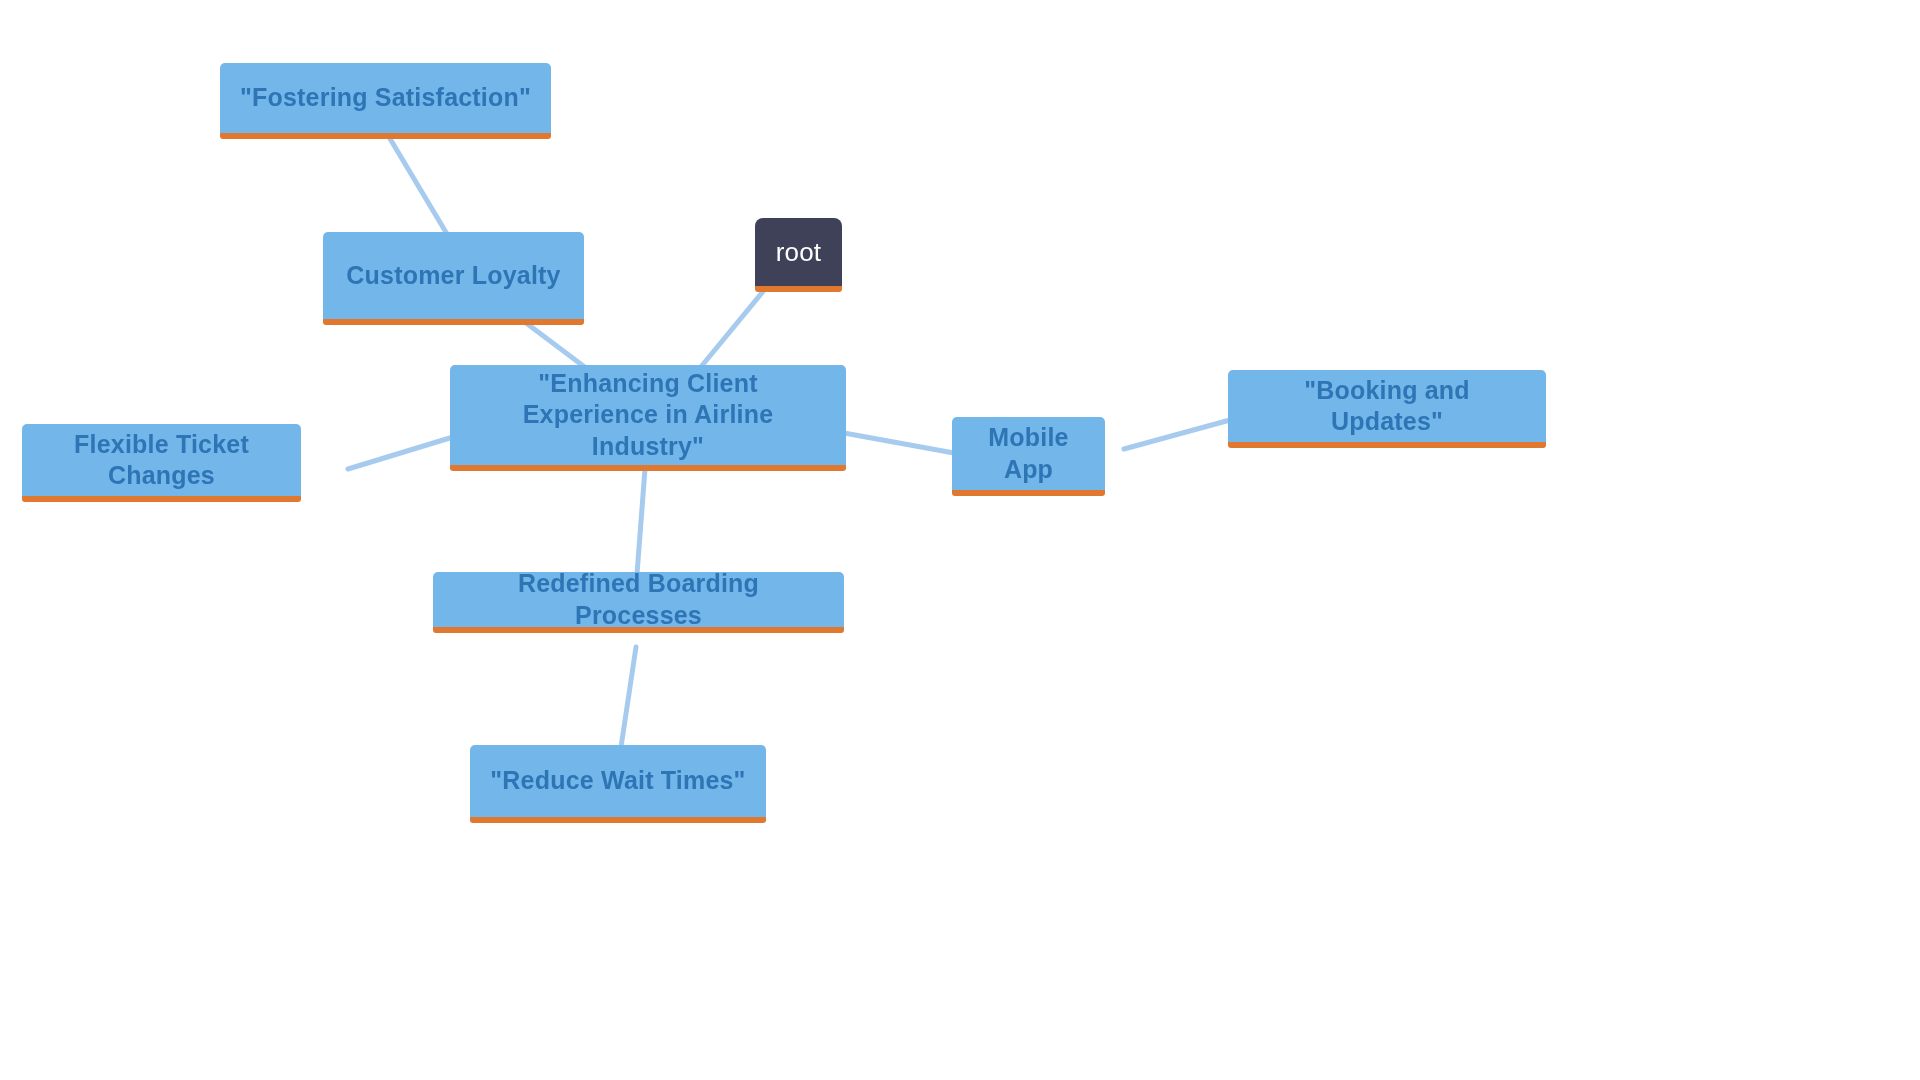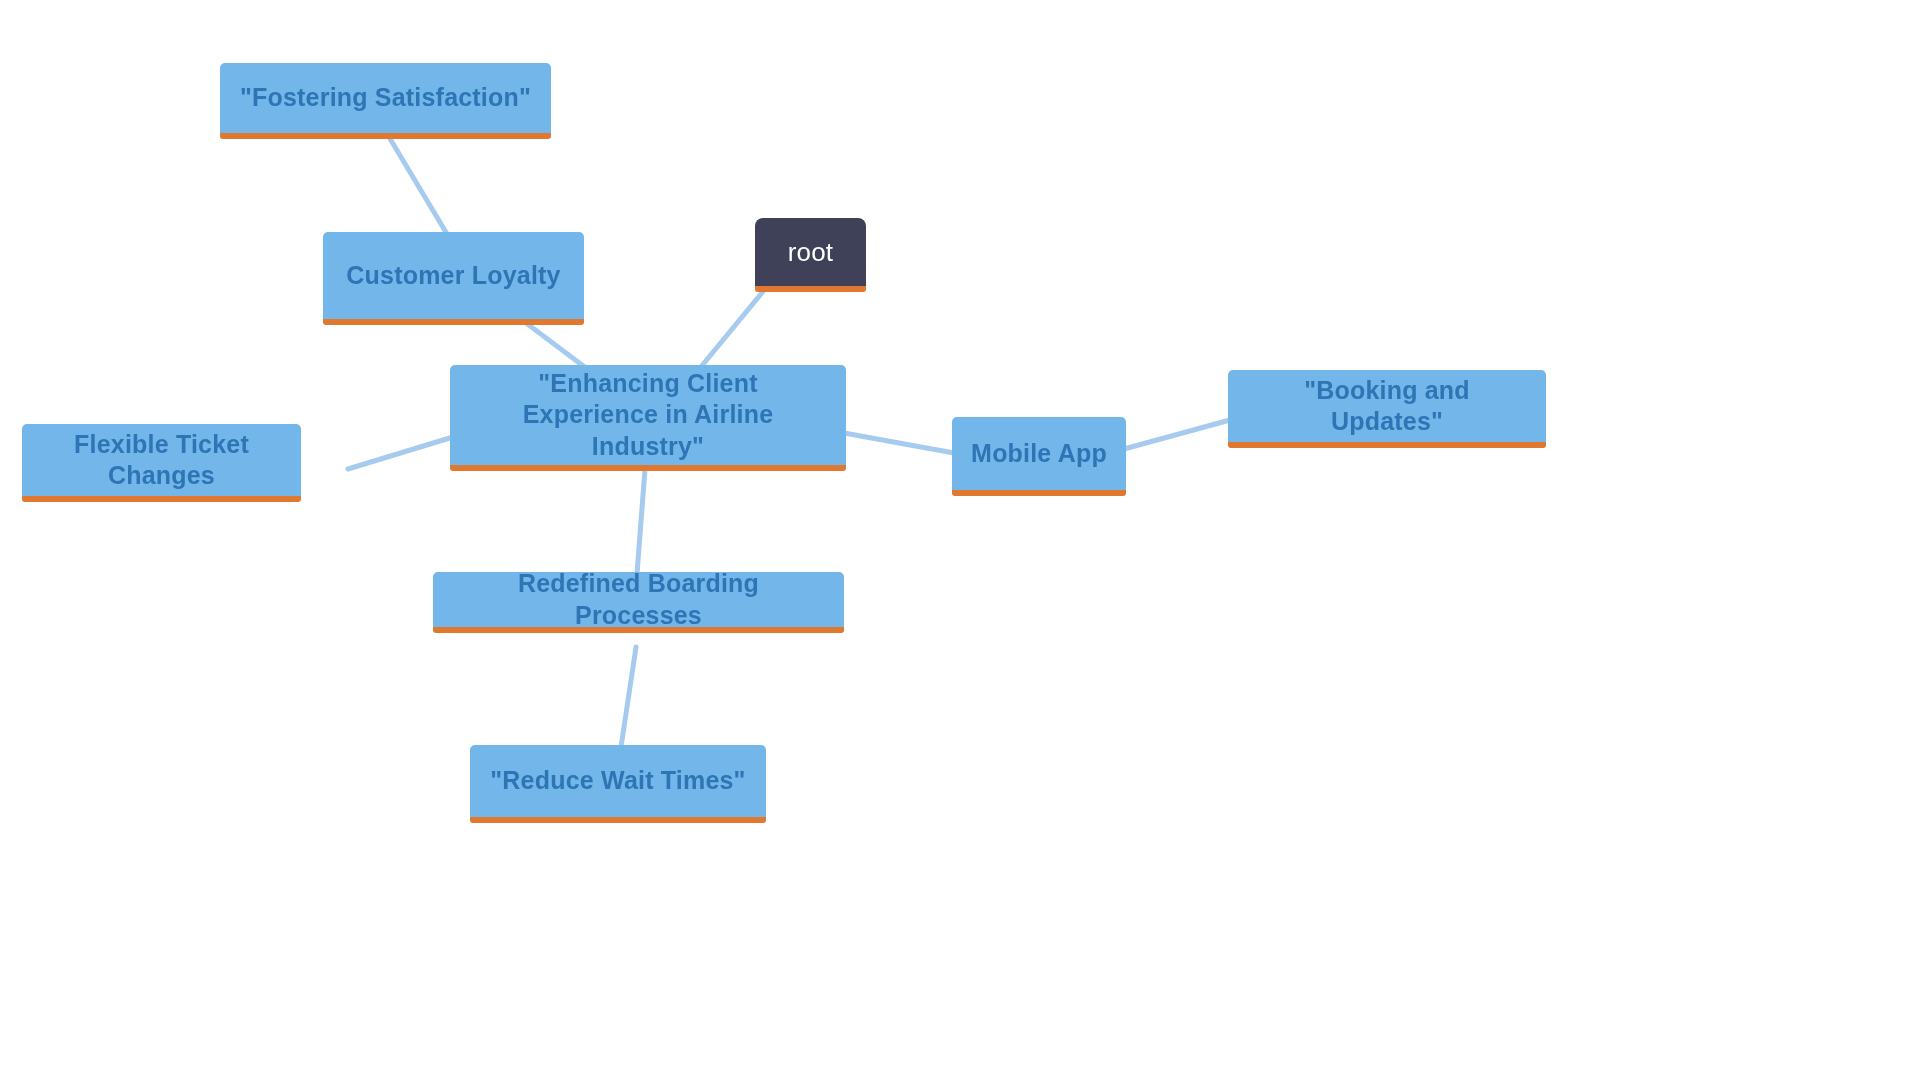--- a/index.html
+++ b/index.html
@@ -57,26 +57,26 @@
   .node--root {
     background: var(--root-fill);
     color: var(--root-text);
     border-radius: 8px 8px 3px 3px;
     font-weight: 500;
     font-size: 26px;
   }
   
   .pos-fostering { left: 220px; top: 63px;  width: 331px; height: 76px; }
   .pos-loyalty   { left: 323px; top: 232px; width: 261px; height: 93px; }
-  .pos-root      { left: 755px; top: 218px; width: 111px;  height: 74px; }
+  .pos-root      { left: 755px; top: 218px; width: 87px;  height: 74px; }
   .pos-central   { left: 450px; top: 365px; width: 396px; height: 106px; }
   .pos-flexible  { left: 22px;  top: 424px; width: 279px; height: 78px; }
   .pos-redefined { left: 433px; top: 572px; width: 411px; height: 61px; }
   .pos-reduce    { left: 470px; top: 745px; width: 296px; height: 78px; }
-  .pos-mobile    { left: 952px; top: 417px; width: 174px; height: 79px; }
+  .pos-mobile    { left: 952px; top: 417px; width: 153px; height: 79px; }
   .pos-booking   { left: 1228px; top: 370px; width: 318px; height: 78px; }
 </style>
 </head>
 <body>
 
 <div class="canvas">
 
   <svg class="edges" viewBox="0 0 1920 1080">
     <line class="edge" x1="765" y1="289" x2="700" y2="368"></line>
     <line class="edge" x1="505" y1="307" x2="586" y2="368"></line>

